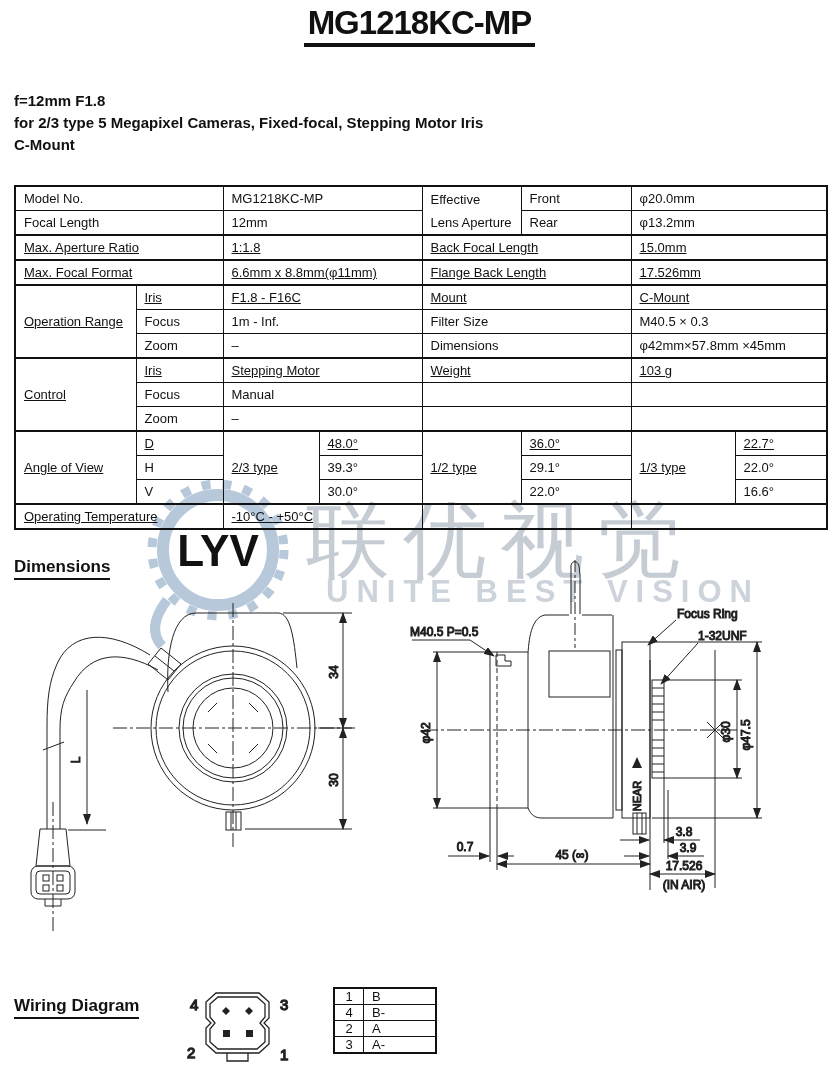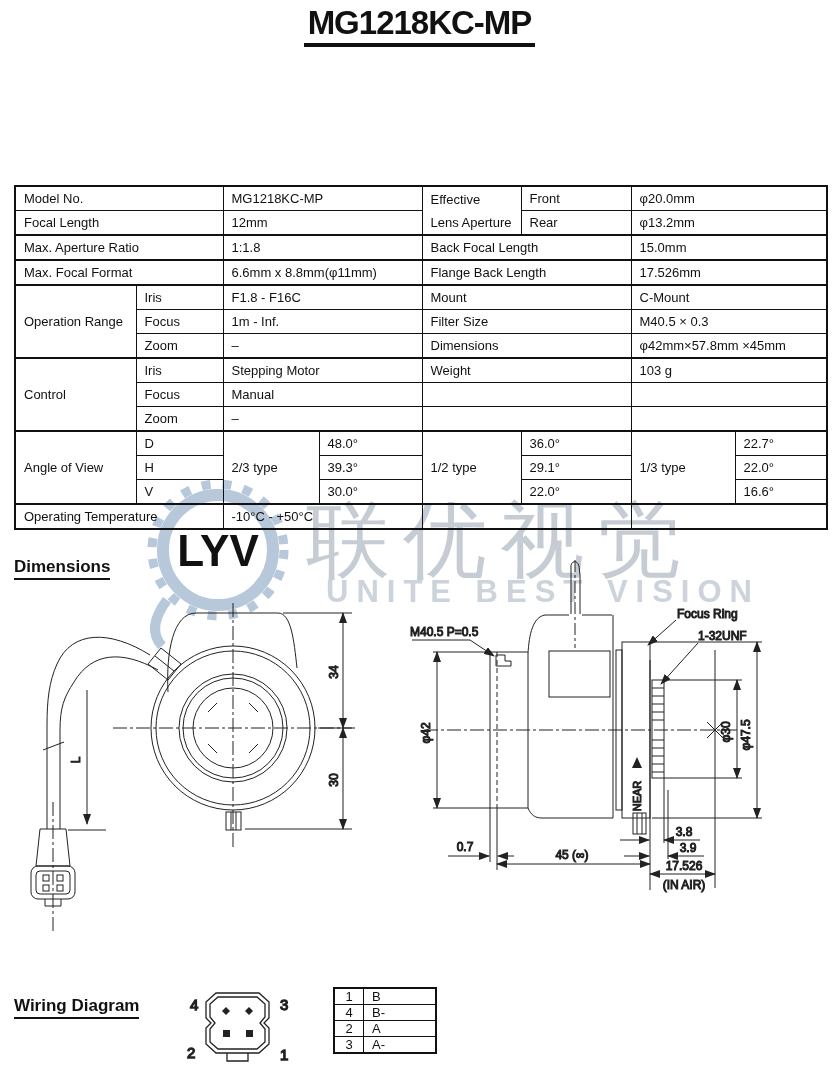--- a/index.html
+++ b/index.html
@@ -16,21 +16,21 @@
   .content{position:absolute;inset:0;z-index:1;}
   .title-wrap{position:absolute;left:0;top:4px;width:839px;text-align:center;}
   .title{display:inline-block;font-size:33px;font-weight:bold;letter-spacing:-1px;
          border-bottom:4px solid #111;padding:0 4px 1px 4px;}
   .subtitle{position:absolute;left:14px;top:90px;font-size:15px;font-weight:bold;line-height:22px;}
   
   table.spec{position:absolute;left:14px;top:185px;width:812px;border-collapse:collapse;
              table-layout:fixed;font-size:13px;background:transparent;border:2px solid #111;}
   table.spec td{border:1px solid #111;height:23px;padding:0 2px 0 8px;vertical-align:middle;
                 white-space:nowrap;overflow:hidden;background:transparent;}
-  table.spec tr.tt td{border-top-width:2px;}
+  table.spec tr.tt td{border-top-width:2px;text-decoration:underline;}
   .twoline{line-height:23px;}
   
   .sec-head{position:absolute;font-size:17px;font-weight:bold;border-bottom:2px solid #111;
             padding-bottom:1px;}
   
   svg{position:absolute;overflow:visible;}
   svg text{font-family:"Liberation Sans",sans-serif;fill:#111;}
   .dim{font-size:12px;}
   
   table.wiring{position:absolute;left:333px;top:987px;width:104px;border-collapse:collapse;
@@ -52,20 +52,25 @@
   </svg>
   <div class="wm wm-cn">联优视觉</div>
   <div class="wm wm-en">UNITE BEST VISION</div>
 
   <div class="content">
 
     <div class="title-wrap">
       <span class="title">MG1218KC-MP</span>
     </div>
 
+    <div class="subtitle">
+      <div>f=12mm F1.8</div>
+      <div>for 2/3 type 5 Megapixel Cameras, Fixed-focal, Stepping Motor Iris</div>
+      <div>C-Mount</div>
+    </div>
 
     <table class="spec">
       <colgroup>
         <col style="width:121px">
           <col style="width:87px">
           <col style="width:96px">
           <col style="width:103px">
         <col style="width:99px">
           <col style="width:110px">
           <col style="width:104px">

